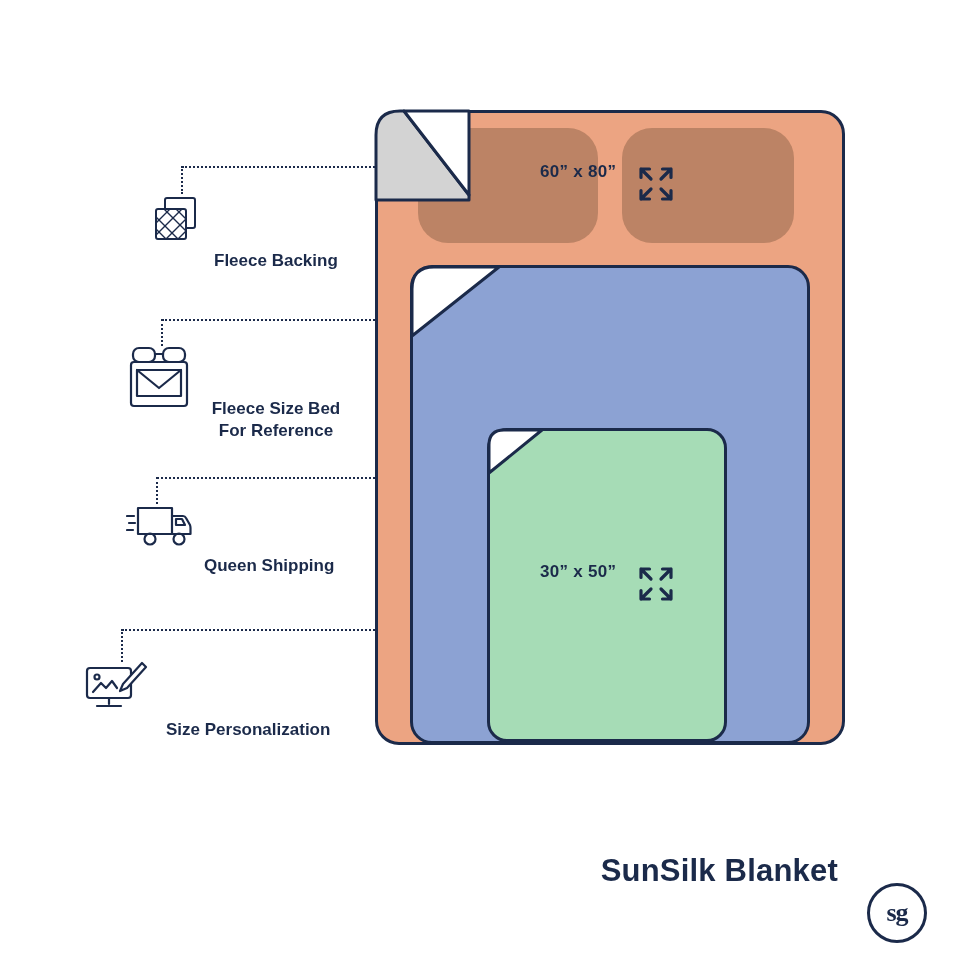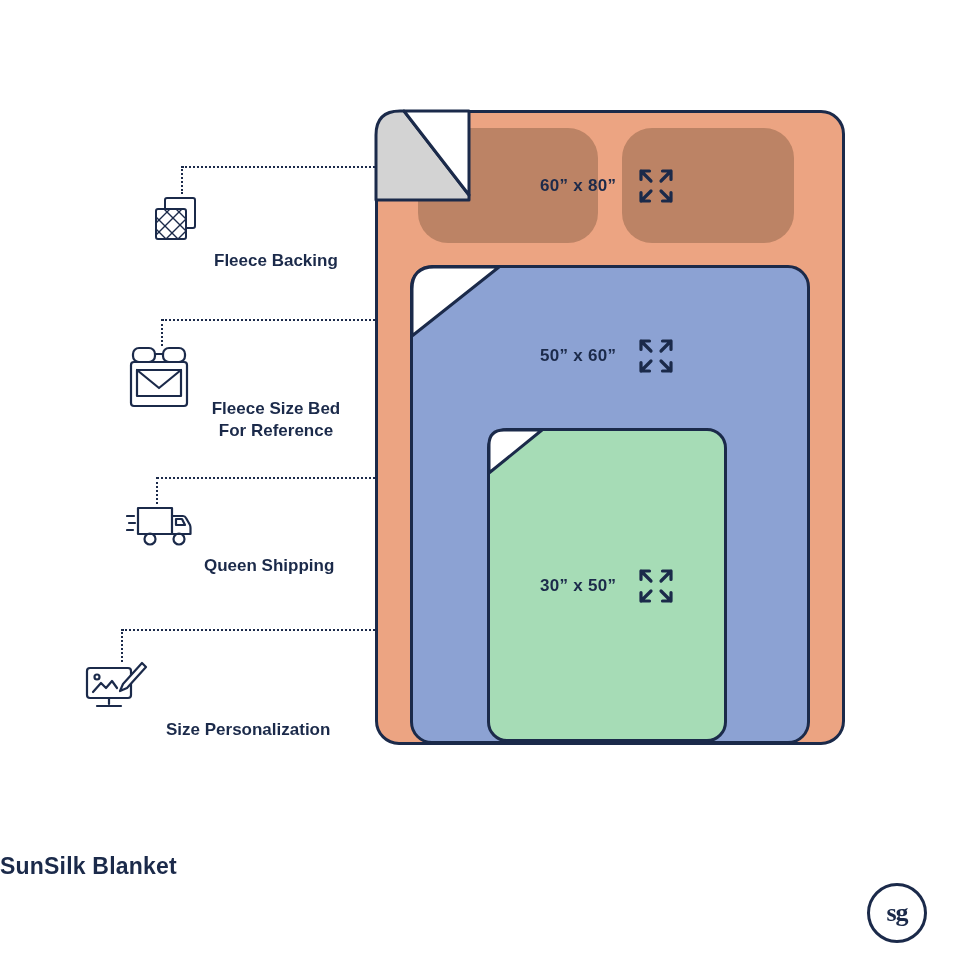--- a/index.html
+++ b/index.html
@@ -19,32 +19,32 @@
 
   .pillow{position:absolute;background:var(--pillow);border-radius:30px;}
   .pillow-left{left:40px;top:15px;width:180px;height:115px;}
   .pillow-right{left:244px;top:15px;width:172px;height:115px;}
 
   .fold{position:absolute;}
   .fold-large{left:374px;top:109px;}
   .fold-medium{left:409px;top:264px;}
   .fold-small{left:486px;top:427px;}
 
-  .size-row{position:absolute;left:540px;height:48px;display:flex;align-items:center;gap:18px;}
+  .size-row{position:absolute;left:540px;height:48px;display:flex;align-items:flex-start;gap:18px;}
   .size-row-1{top:162px;} .size-row-2{top:332px;} .size-row-3{top:562px;}
   .size-label{font-size:17px;font-weight:600;letter-spacing:.3px;white-space:nowrap;}
 
   .dot-h{position:absolute;border-top:2.5px dotted var(--navy);}
   .dot-v{position:absolute;border-left:2.5px dotted var(--navy);}
   .feature-icon{position:absolute;}
   .feature-label{position:absolute;font-size:17px;font-weight:600;line-height:22px;white-space:nowrap;margin-top:42px;}
   .feature-label.center{text-align:center;white-space:normal;}
 
-  .title{position:absolute;left:0;top:853px;width:838px;text-align:left;
-         font-size:23px;font-weight:700;letter-spacing:.2px;}
+  .title{position:absolute;left:0;top:853px;width:838px;text-align:right;
+         font-size:31px;font-weight:700;letter-spacing:.2px;}
   .logo{position:absolute;left:867px;top:883px;width:60px;height:60px;
         border:3.5px solid var(--navy);border-radius:50%;
         display:flex;align-items:center;justify-content:center;
         font-family:Liberation Serif, serif;font-size:26px;font-weight:600;letter-spacing:-1px;}
 </style>
 </head>
 <body>
 
 <div class="canvas">
 
@@ -62,26 +62,20 @@
     <path d="M3 72 L3 25 Q3 3 25 3 L90 3 Z" fill="var(--white)" stroke="currentColor" stroke-width="3" stroke-linejoin="round"></path>
   </svg>
 
   <div class="blanket blanket-small"></div>
   <svg class="fold fold-small" width="60" height="50" viewBox="0 0 60 50">
     <path d="M3 46 L3 18 Q3 3 18 3 L56 3 Z" fill="var(--white)" stroke="currentColor" stroke-width="3" stroke-linejoin="round"></path>
   </svg>
 
   <div class="size-row size-row-1">
     <span class="size-label">60” x 80”</span>
-    <svg width="44" height="44" viewBox="0 0 44 44" fill="none" stroke="currentColor" stroke-width="3.2" stroke-linecap="round" stroke-linejoin="round">
-      <path d="M17 17 L7 7 M7 15.5 L7 7 L15.5 7 M27 17 L37 7 M28.5 7 L37 7 L37 15.5 M17 27 L7 37 M7 28.5 L7 37 L15.5 37 M27 27 L37 37 M37 28.5 L37 37 L28.5 37"></path>
-    </svg>
-  </div>
-  <div class="size-row size-row-2">
-    <span class="size-label">50” x 60”</span>
     <svg width="44" height="44" viewBox="0 0 44 44" fill="none" stroke="currentColor" stroke-width="3.2" stroke-linecap="round" stroke-linejoin="round">
       <path d="M17 17 L7 7 M7 15.5 L7 7 L15.5 7 M27 17 L37 7 M28.5 7 L37 7 L37 15.5 M17 27 L7 37 M7 28.5 L7 37 L15.5 37 M27 27 L37 37 M37 28.5 L37 37 L28.5 37"></path>
     </svg>
   </div>
   <div class="size-row size-row-3">
     <span class="size-label">30” x 50”</span>
     <svg width="44" height="44" viewBox="0 0 44 44" fill="none" stroke="currentColor" stroke-width="3.2" stroke-linecap="round" stroke-linejoin="round">
       <path d="M17 17 L7 7 M7 15.5 L7 7 L15.5 7 M27 17 L37 7 M28.5 7 L37 7 L37 15.5 M17 27 L7 37 M7 28.5 L7 37 L15.5 37 M27 27 L37 37 M37 28.5 L37 37 L28.5 37"></path>
     </svg>
   </div>

